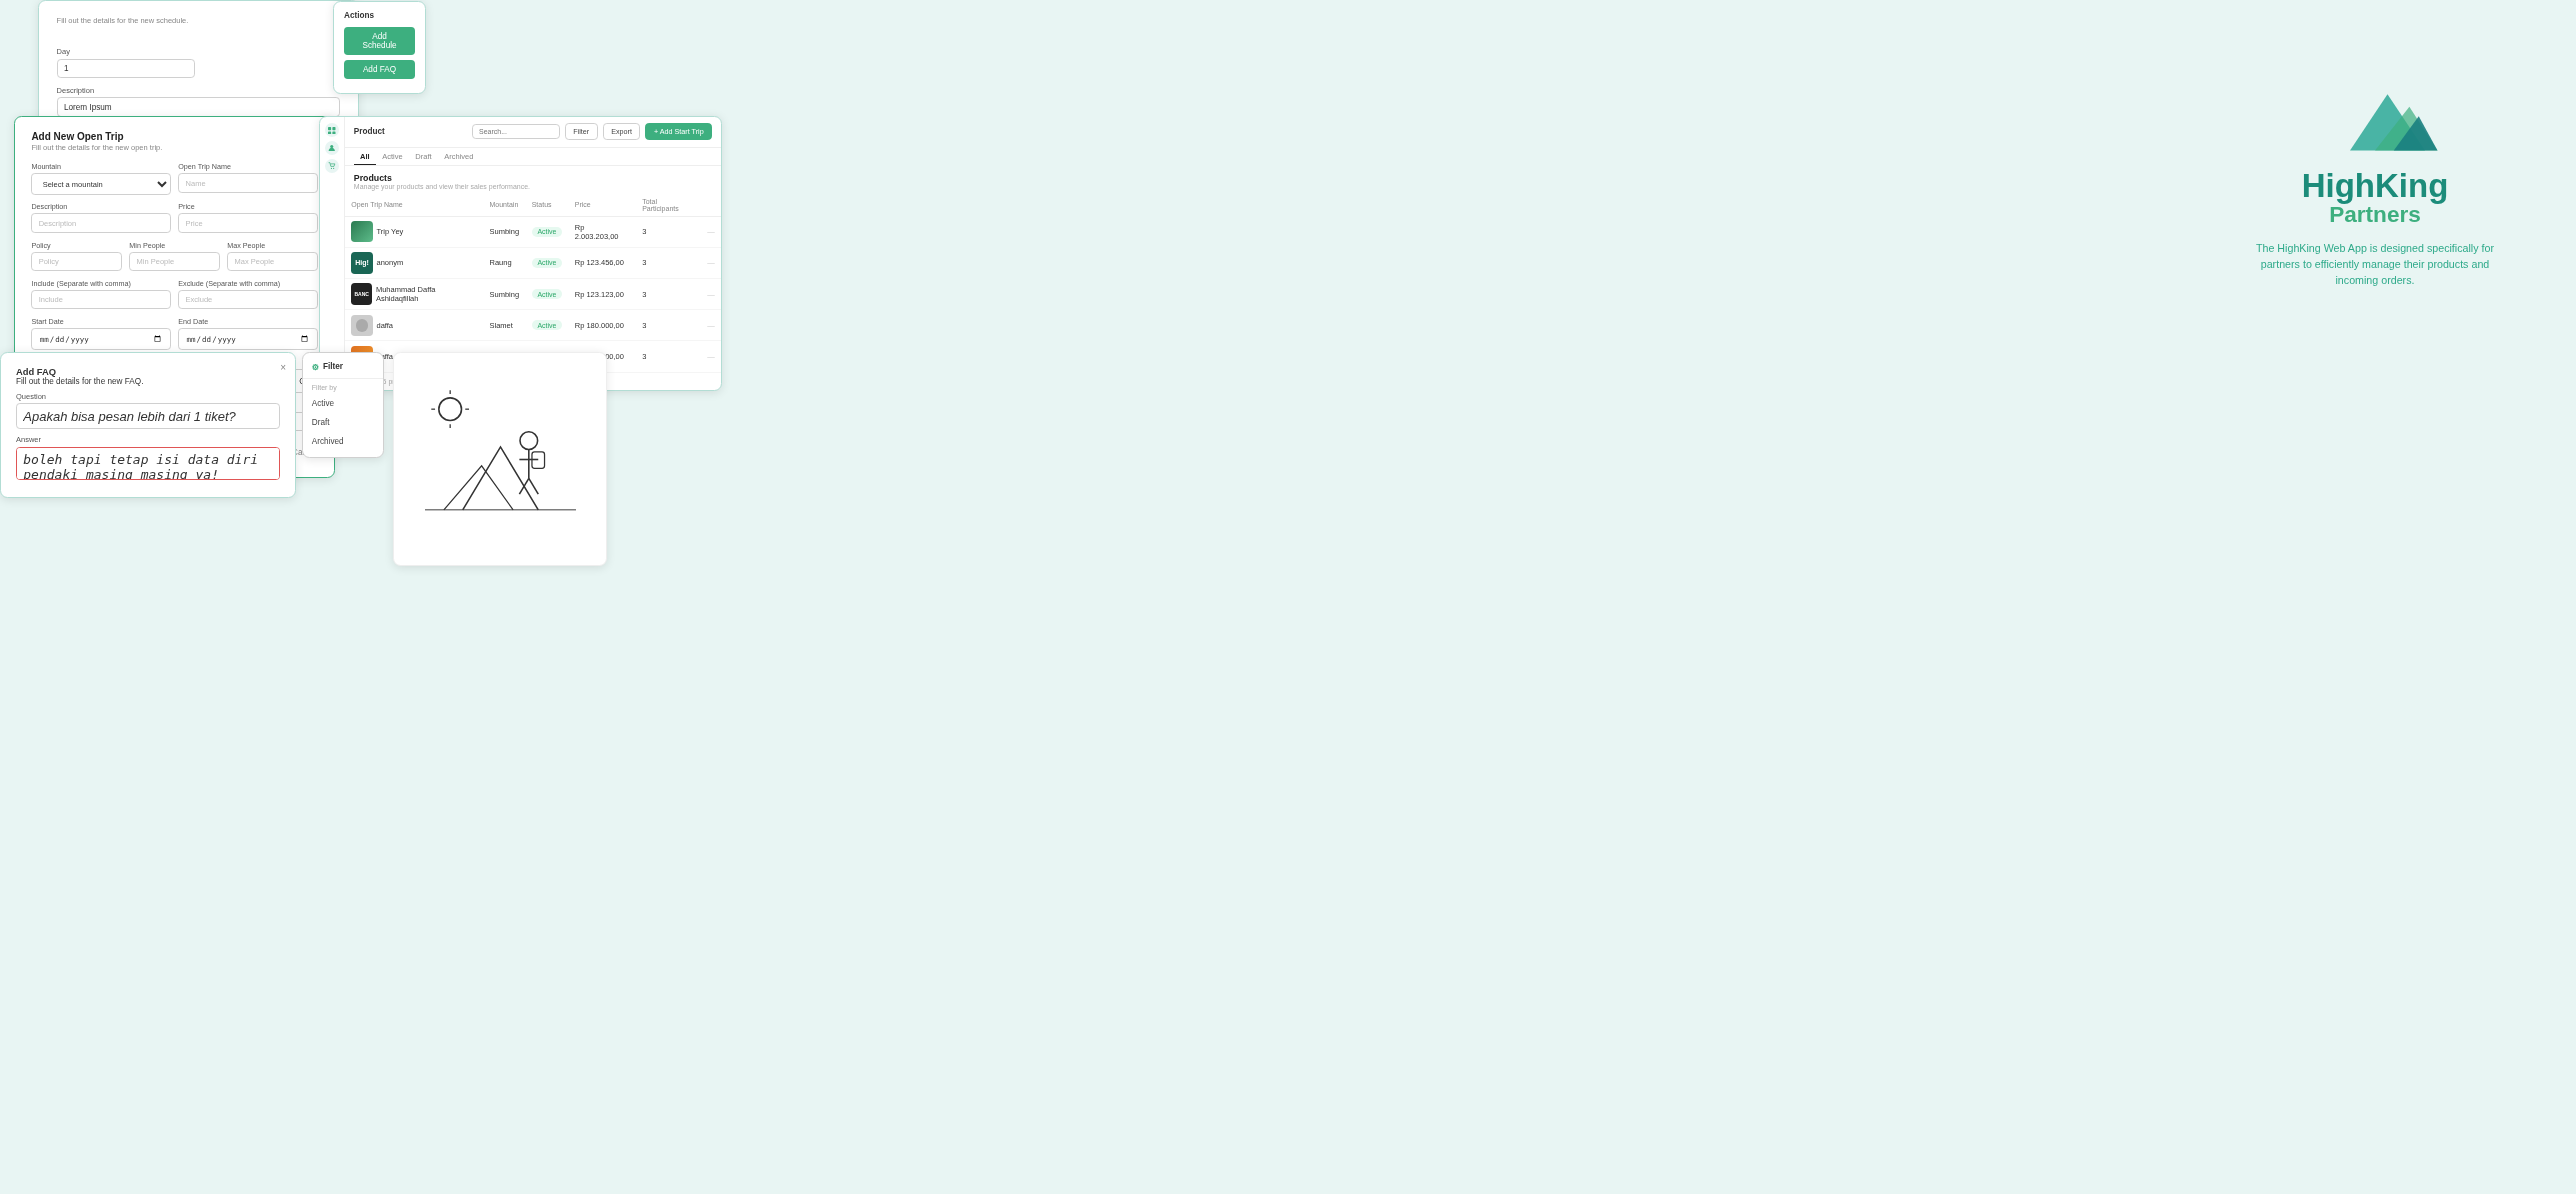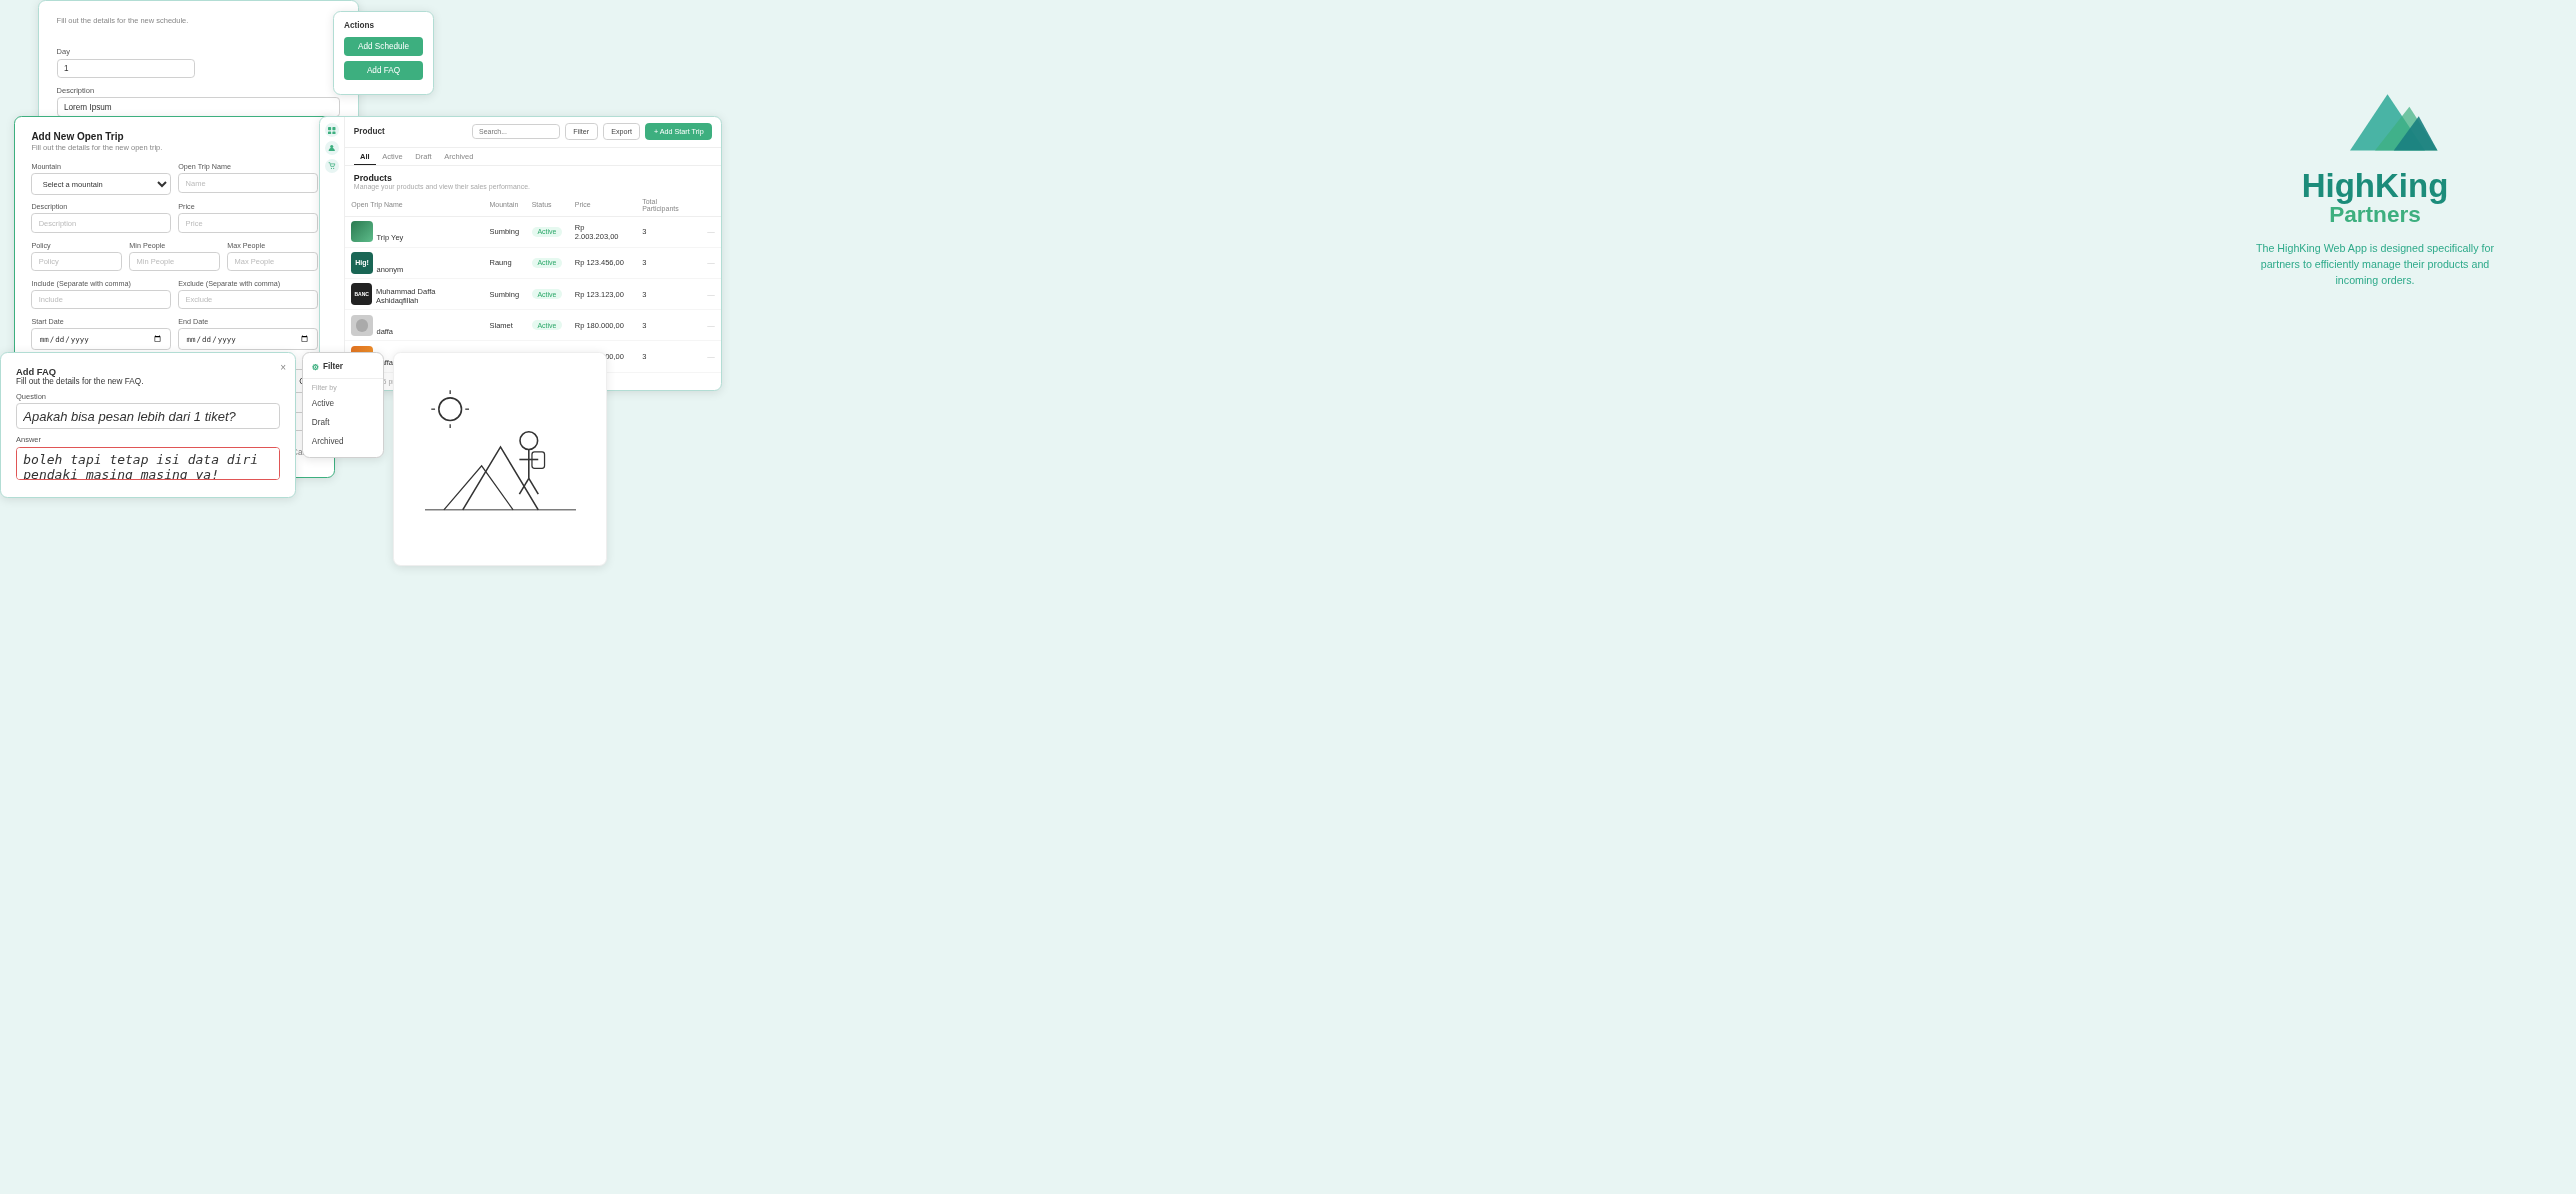--- a/index.html
+++ b/index.html
@@ -39,22 +39,22 @@
       background: #3daf7f; color: #fff; border: none; border-radius: 3.8px;
       padding: 5px 11.3px; font-size: 8.2px; cursor: pointer; font-weight: 500;
     }
     .btn-cancel {
       background: none; border: none; color: #888; font-size: 8.2px; cursor: pointer; margin-left: 5px;
     }
     .btn-row { display: flex; justify-content: flex-end; align-items: center; margin-top: 11.3px; }
 
     
     #card-actions {
-      top: 11px; left: 333px;
-      width: 101px;
+      top: 1px; left: 333px;
+      width: 93px;
       padding: 8.8px 10px;
       border: 0.9px solid #b2ddd4;
     }
     #card-actions .actions-title { font-weight: 600; font-size: 8.2px; margin-bottom: 7.5px; color: #333; }
     #card-actions .btn-green { display: block; width: 100%; text-align: center; margin-bottom: 5px; }
 
     
     #card-trip {
       top: 116px; left: 14px;
       width: 321px;
@@ -116,21 +116,21 @@
     }
     .toolbar-btn.green { background: #3daf7f; color: #fff; border-color: #3daf7f; }
     .search-input {
       border: 0.9px solid #d0d0d0; border-radius: 3.8px; padding: 3.1px 6.3px;
       font-size: 7.5px; outline: none; width: 88px;
     }
     table { width: 100%; border-collapse: collapse; }
     th { font-size: 7px; color: #888; font-weight: 500; padding: 3.8px 6.3px; text-align: left; border-bottom: 0.6px solid #eee; }
     td { font-size: 7.5px; color: #333; padding: 4.4px 6.3px; border-bottom: 0.6px solid #f5f5f5; vertical-align: middle; }
     .status-active { background: #e6f9f0; color: #2da86a; border-radius: 6.3px; padding: 1.3px 5.7px; font-size: 7px; display: inline-block; }
-    .thumb-row { display: flex; align-items: flex-end; gap: 3.8px; }
+    .thumb-row { display: flex; align-items: center; gap: 3.8px; }
     .table-footer { font-size: 7px; color: #aaa; padding: 5px 8.8px; }
 
     
     #card-faq {
       top: 352px; left: 0px;
       width: 296px;
       padding: 12.6px 15px 15px;
       border: 0.9px solid #b2ddd4;
     }
     #card-faq .modal-title { font-size: 9.4px; font-weight: 700; }

